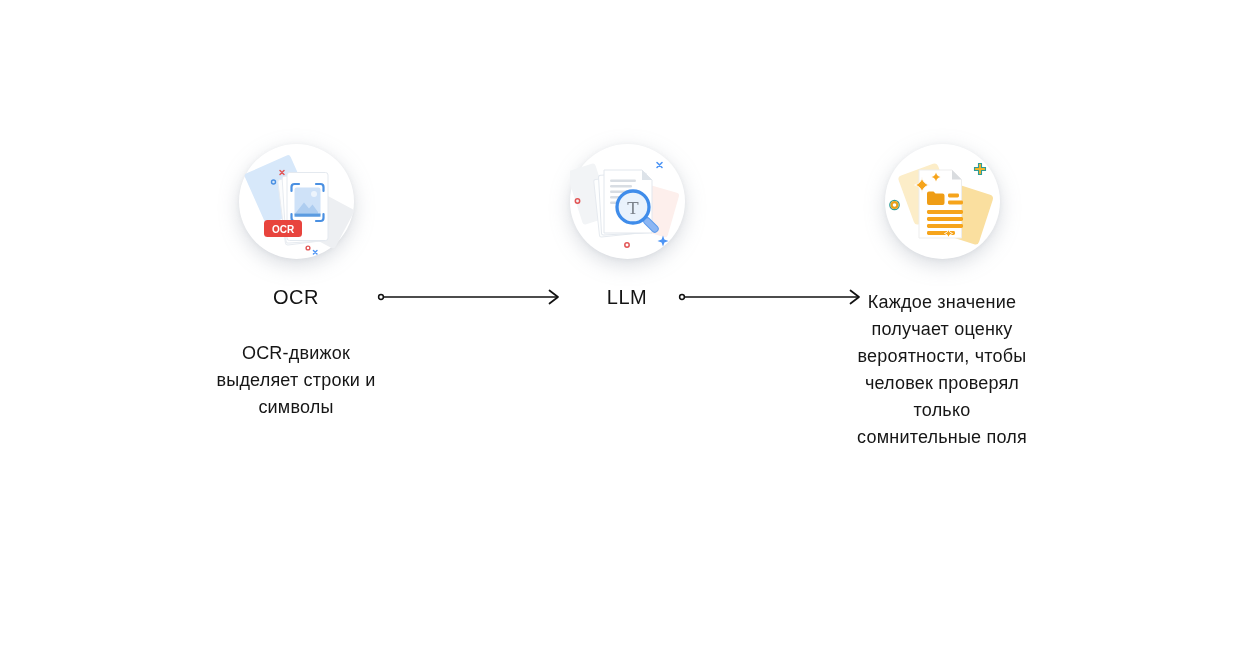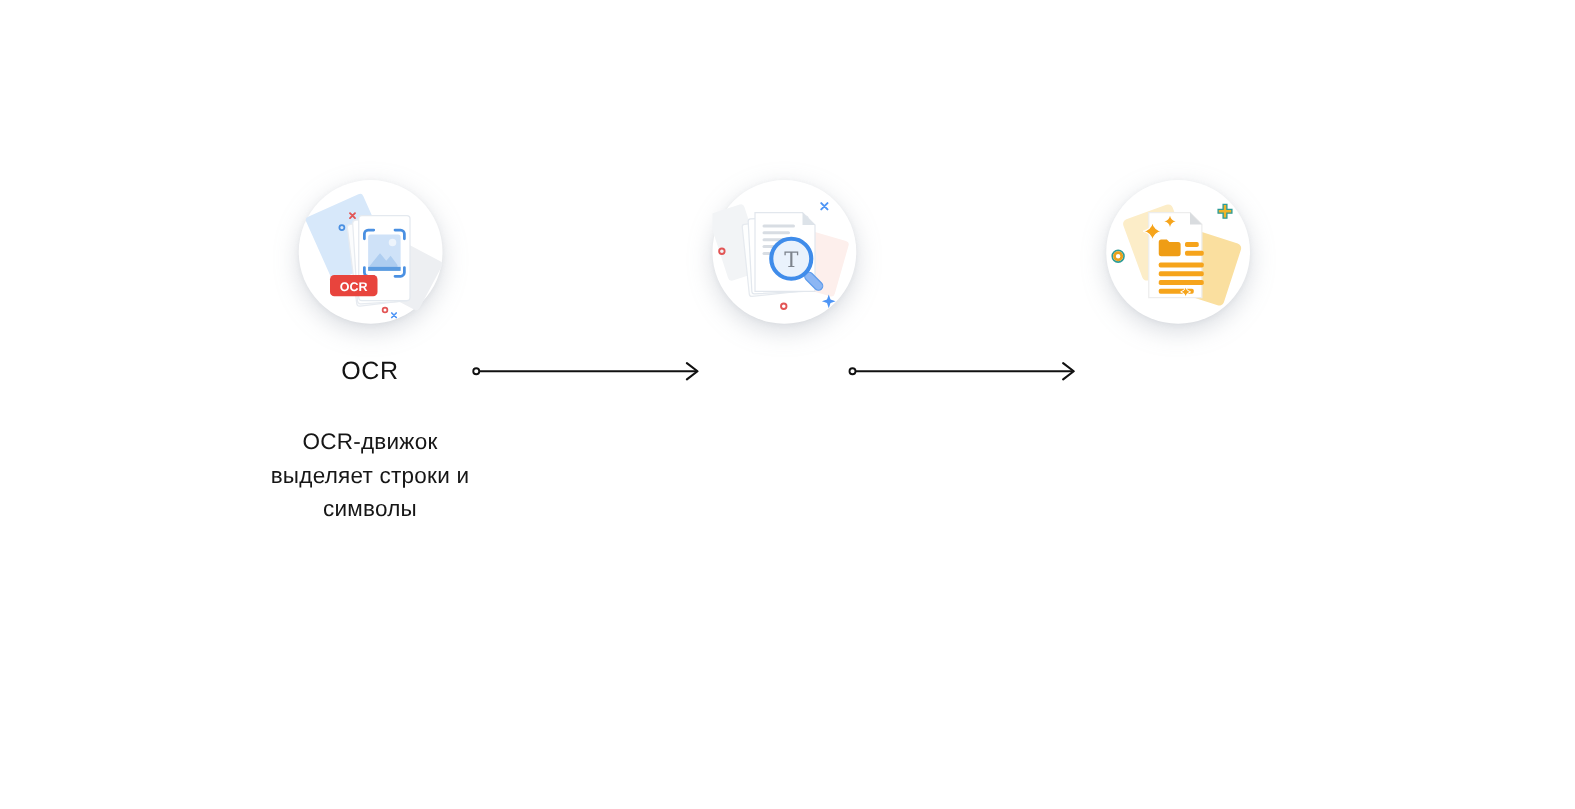--- a/index.html
+++ b/index.html
@@ -137,20 +137,21 @@
         </g>
         <circle cx="63" cy="63" r="16" fill="#e8f1fc" fill-opacity="0.94" stroke="#3f8cea" stroke-width="3.3"></circle>
         <text x="63" y="69.5" text-anchor="middle" font-family="DejaVu Serif, Liberation Serif, serif" font-size="17" fill="#7d848d">T</text>
 
         <path d="M87 18.5 l5 5 M92 18.5 l-5 5" stroke="#4e95f5" stroke-width="1.6" stroke-linecap="round" fill="none"></path>
         <circle cx="7.5" cy="57" r="2.2" fill="none" stroke="#e25555" stroke-width="1.5"></circle>
         <circle cx="57" cy="101" r="2.2" fill="none" stroke="#e25555" stroke-width="1.5"></circle>
         <path d="M93 91.5 L94.4 95.6 L98.5 97 L94.4 98.4 L93 102.5 L91.6 98.4 L87.5 97 L91.6 95.6 Z" fill="#4e95f5"></path>
       </svg>
     </div>
+    <div class="step-title">LLM</div>
   </div>
 
   <svg class="flow-arrow flow-arrow-2" viewBox="0 0 185 16">
     <circle cx="4" cy="8" r="2.4" fill="#ffffff" stroke="#111111" stroke-width="1.5"></circle>
     <line x1="6.6" y1="8" x2="180" y2="8" stroke="#111111" stroke-width="1.7"></line>
     <path d="M172.5 1.5 L181 8 L172.5 14.5" fill="none" stroke="#111111" stroke-width="1.7" stroke-linecap="round" stroke-linejoin="round"></path>
   </svg>
 
   <div class="step step-validation">
     <div class="icon-circle">
@@ -175,15 +176,21 @@
         <path d="M37 33.5 Q38.3 39.7 44.5 41 Q38.3 42.3 37 48.5 Q35.7 42.3 29.5 41 Q35.7 39.7 37 33.5 Z" fill="#f6a41b" stroke="#ffffff" stroke-width="1"></path>
         <path d="M51 28.5 Q51.8 32.2 55.5 33 Q51.8 33.8 51 37.5 Q50.2 33.8 46.5 33 Q50.2 32.2 51 28.5 Z" fill="#f6a41b"></path>
         <path d="M63.5 85.5 Q64.2 88.8 67.5 89.5 Q64.2 90.2 63.5 93.5 Q62.8 90.2 59.5 89.5 Q62.8 88.8 63.5 85.5 Z" fill="#f6a41b" stroke="#ffffff" stroke-width="0.8"></path>
 
         <path d="M93.5 19.5 h3 v4 h4 v3 h-4 v4 h-3 v-4 h-4 v-3 h4 Z" fill="#f0b429" stroke="#2e9c96" stroke-width="1.1"></path>
 
         <circle cx="9.5" cy="61" r="4.7" fill="none" stroke="#2e9c96" stroke-width="1.3"></circle>
         <circle cx="9.5" cy="61" r="2.9" fill="#ffffff" stroke="#e9a11a" stroke-width="2.2"></circle>
       </svg>
     </div>
+    <div class="step-desc">Каждое значение
+получает оценку
+вероятности, чтобы
+человек проверял
+только
+сомнительные поля</div>
   </div>
 
 </div>
 
 </body></html>

